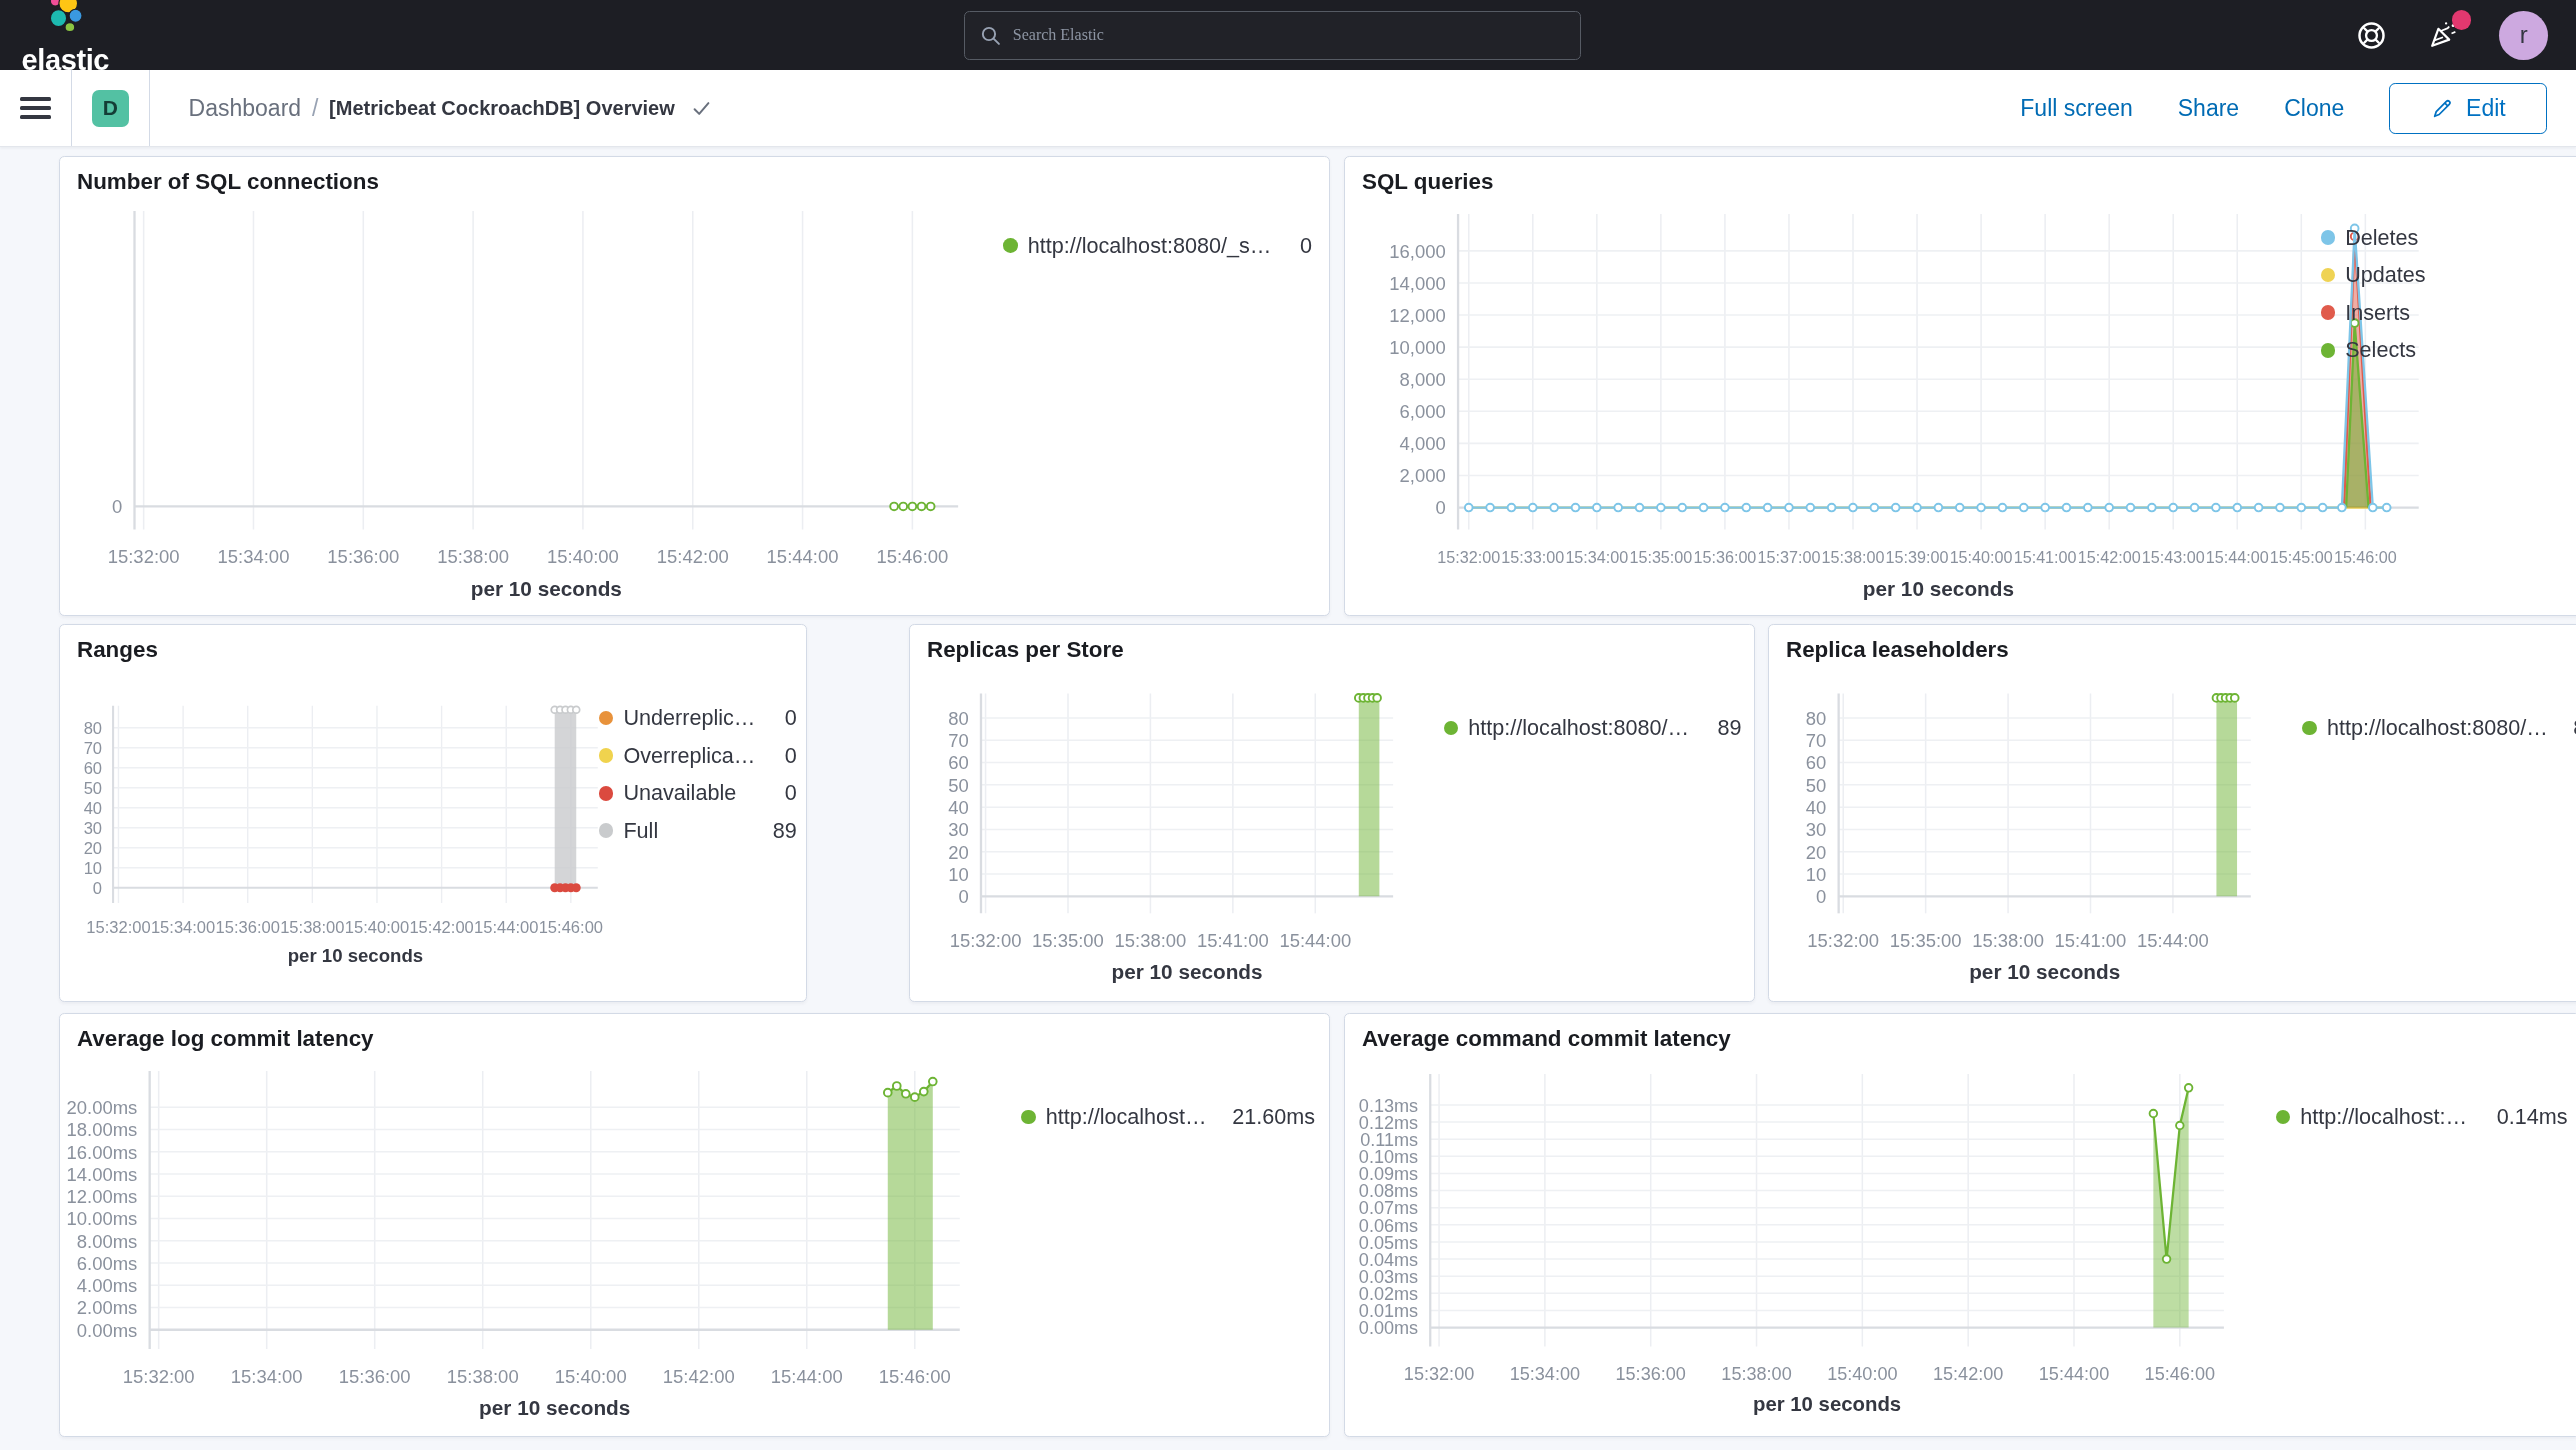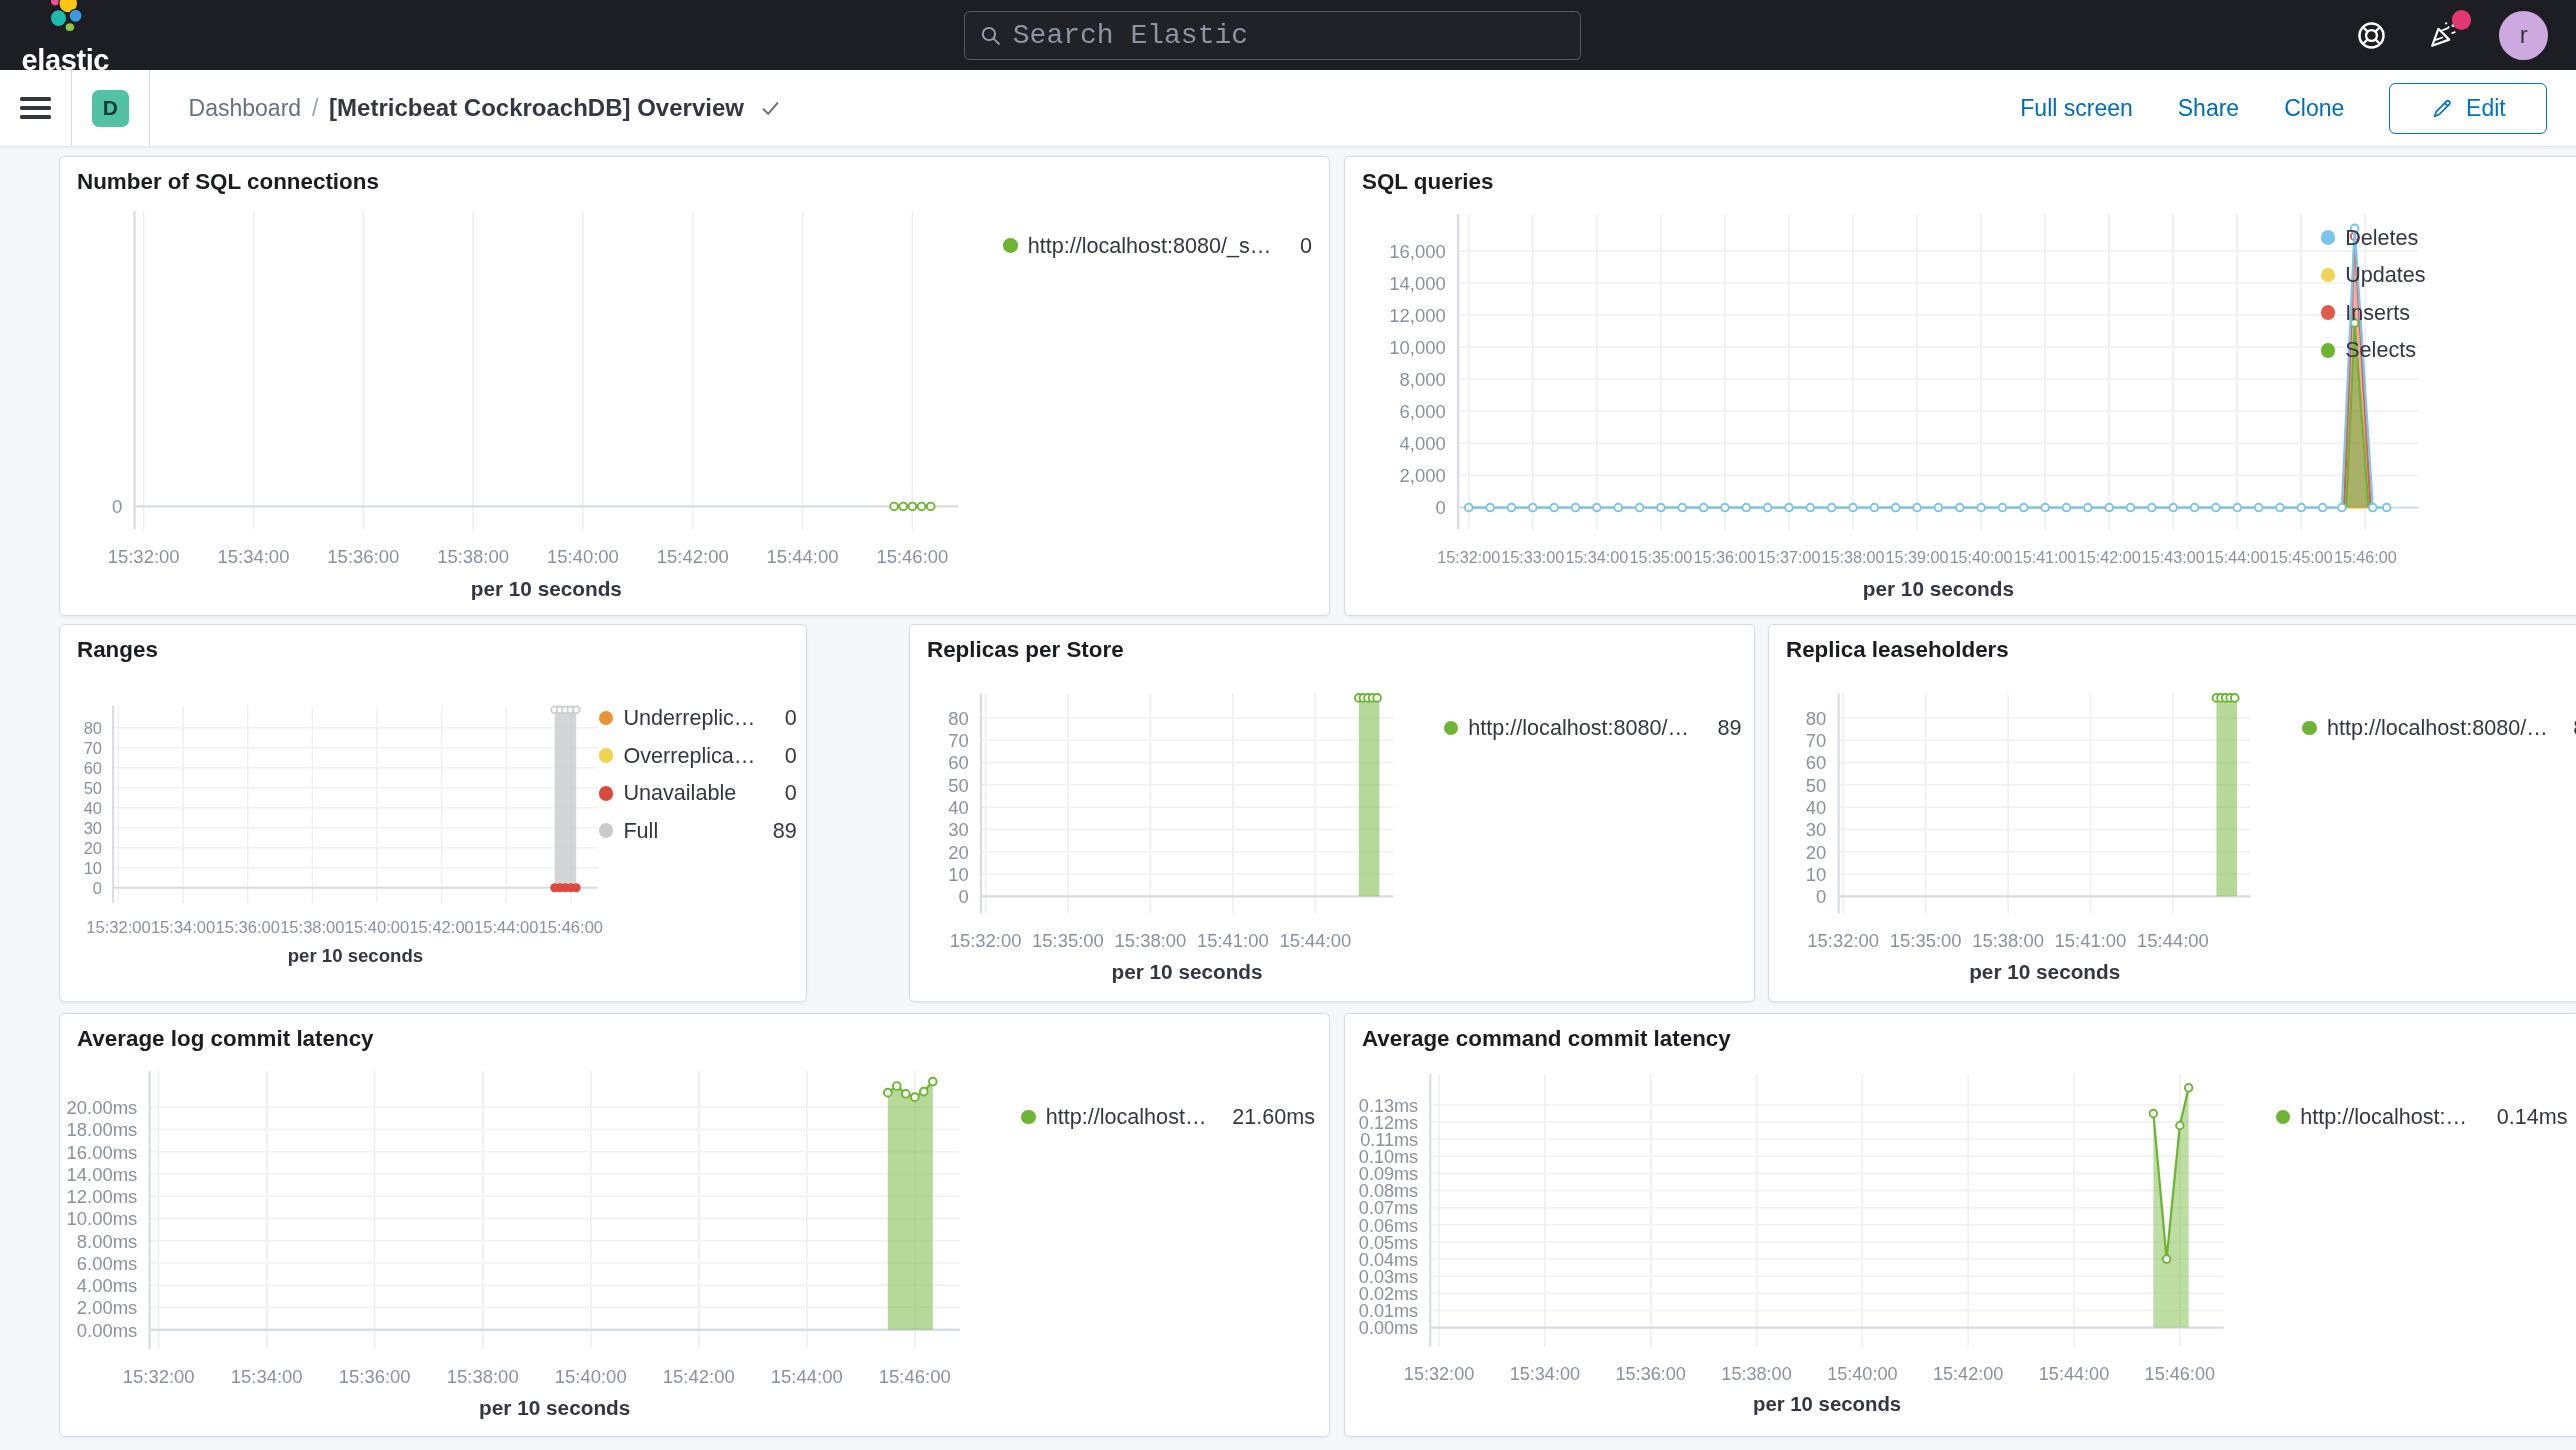--- a/index.html
+++ b/index.html
@@ -8,21 +8,21 @@
 
   
   .hdr { position:relative; height:70px; background:var(--c-header_bg,#1d1e24);
     display:flex; align-items:center; padding:0 21.6px; }
   .brand { display:flex; align-items:center; gap:12.4px;flex-direction:column; }
   .brand-word { color:#fff; font-size:29px; font-weight:600; letter-spacing:-0.4px; }
   .searchbox { position:absolute; left:964px; top:10.8px; width:617px; height:49px;
     border:1.5px solid #565b64; border-radius:5.4px; display:flex; align-items:center;
     gap:10.8px; padding:0 14px; background:rgba(255,255,255,0.02); }
   .searchbox input { flex:1; background:transparent; border:none; outline:none;
-    color:#737373; font-size:28px; font-family:Liberation Mono, monospace; }
+    color:#737373; font-size:16px; font-family:Liberation Serif, serif; }
   .searchbox input::placeholder { color:#8d95a3; }
   .hdr-right { margin-left:auto; display:flex; align-items:center; gap:39px; padding-right:6.2px; }
   .icon-btn { position:relative; display:flex; align-items:center; justify-content:center; cursor:pointer; }
   .notif-dot { position:absolute; top:-7.7px; right:-10.8px; width:19.3px; height:19.3px;
     border-radius:50%; background:var(--c-notify,#e2386f); }
   .avatar { width:49px; height:49px; border-radius:50%; background:var(--c-avatar_bg,#cda9e0);
     color:#343741; font-size:24px; display:flex; align-items:center; justify-content:center; }
 
   
   .nav { height:77px; background:#fff; display:flex; align-items:center;
@@ -30,21 +30,21 @@
     box-shadow:0 1.5px 2.3px rgba(50,60,80,0.06); }
   .burger { width:31px; display:flex; flex-direction:column; gap:5.4px; cursor:pointer; padding:3.1px 0; }
   .burger span { display:block; height:3.9px; border-radius:1.5px; background:#343741; }
   .vsep { width:0.8px; align-self:stretch; background:#d3dae6; margin:0 20px; }
   .space-badge { width:37px; height:37px; border-radius:7px; background:var(--c-badge,#53c1a3);
     color:#143d36; font-weight:700; font-size:21px; display:flex; align-items:center;
     justify-content:center; cursor:pointer; }
   .crumbs { display:flex; align-items:center; gap:10.8px; margin-left:19px; }
   .crumb-root { color:#69707d; font-size:23px; cursor:pointer; }
   .crumb-sep { color:#98a2b3; font-size:23px; }
-  .crumb-title { color:#343741; font-size:24px; font-weight:600; }
+  .crumb-title { color:#343741; font-size:20px; font-weight:600; }
   .check { color:#69707d; margin-left:4.6px; display:flex; }
   .nav-right { margin-left:auto; display:flex; align-items:center; gap:45px; padding-right:9.3px; }
   .nav-link { color:var(--c-link,#006bb4); font-size:23px; cursor:pointer; white-space:nowrap; }
   .edit-btn { display:flex; align-items:center; gap:10.8px; height:51px; padding:0 40px;
     border:1.5px solid var(--c-edit,#0071c2); border-radius:6.2px; color:var(--c-edit,#0071c2);
     font-size:23px; font-weight:500; background:#fff; cursor:pointer; }
 
   
   .dash { position:relative; width:2576px; height:1303px;margin-left:46px; }
   .panel { position:absolute; background:#fff; border:0.8px solid #d3dae6; border-radius:5.4px;

